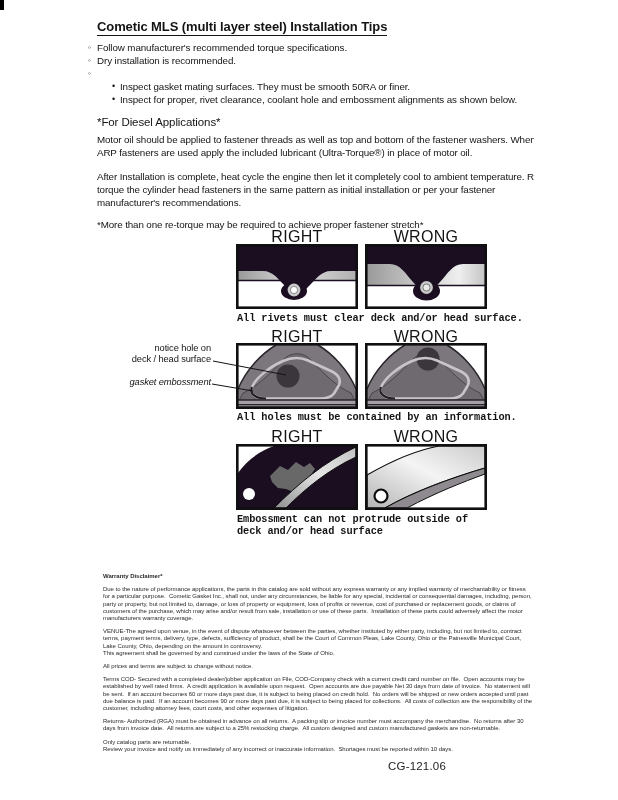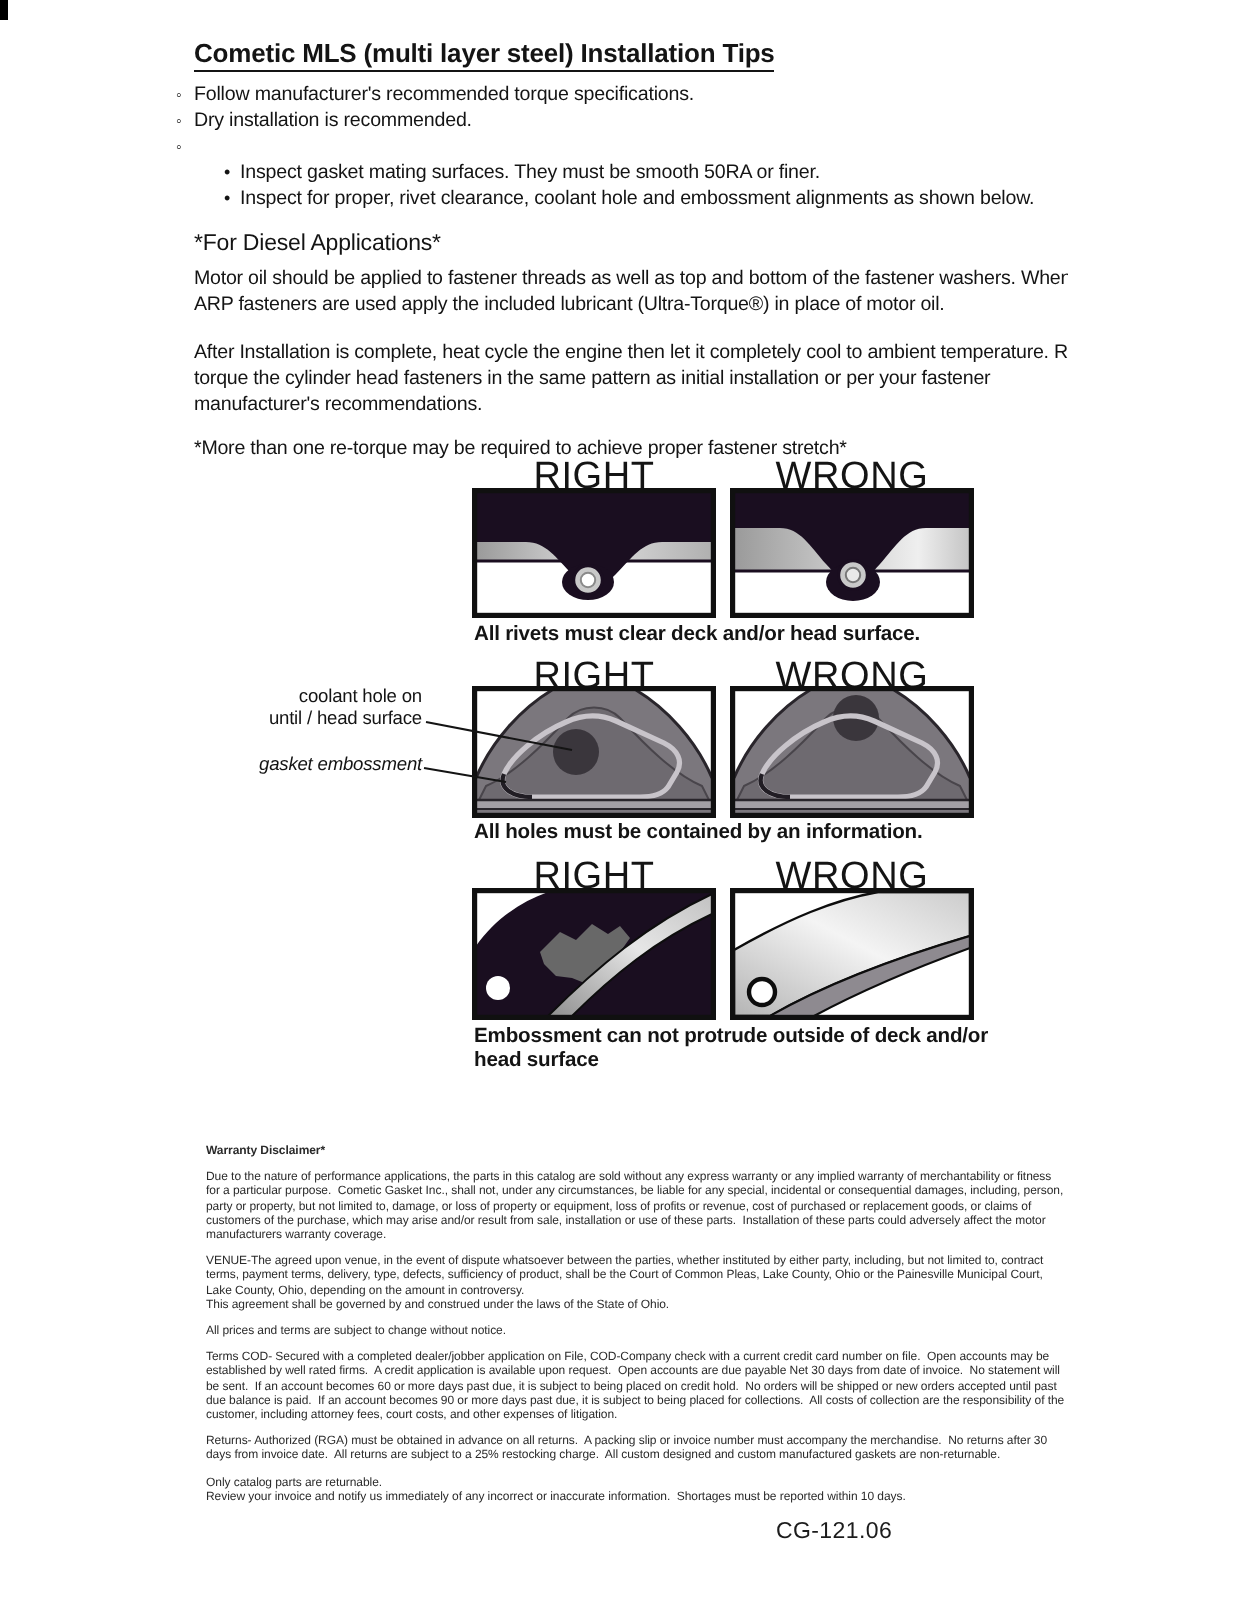--- a/index.html
+++ b/index.html
@@ -15,25 +15,25 @@
     border-bottom:1.6px solid #141414; padding-bottom:1px; letter-spacing:-0.1px;
   }
   .bullets{left:88px; top:41px; width:472px; font-size:9.8px; line-height:13px; letter-spacing:-0.1px;}
   .b-row{display:flex; align-items:flex-start;}
   .b-marker{width:9px; flex:0 0 9px; font-size:8px; line-height:13px;}
   .sb-row{display:flex; align-items:flex-start; margin-left:24px;}
   .sb-marker{width:8px; flex:0 0 8px; font-size:9px; line-height:13px;}
   .diesel-heading{left:97px; top:116px; font-size:11.5px; font-weight:normal; letter-spacing:-0.1px;}
   .para{left:97px; width:447px; font-size:9.8px; line-height:13.2px; letter-spacing:-0.12px; white-space:pre-wrap;}
   .p1{top:133px;} .p2{top:170px;} .pnote{top:218px;}
-  .dg-label{width:122px; text-align:center; font-size:19px; font-weight:500; letter-spacing:0.3px;}
+  .dg-label{width:122px; text-align:center; font-size:16px; font-weight:500; letter-spacing:0.3px;}
   .dg-img{width:122px; height:66px;}
   .dg-img svg{display:block; width:122px; height:66px;}
   .dg-img-r1 svg{height:65px;}
-  .caption{left:237px; font-size:10.3px; font-weight:bold; line-height:12px; letter-spacing:-0.1px;}
+  .caption{left:237px; font-size:10.3px; font-weight:bold; line-height:12px; letter-spacing:-0.1px;font-family:Liberation Mono, monospace;}
   .ann{width:116px; left:95px; text-align:right; font-size:9.3px; line-height:10.8px; letter-spacing:-0.1px;}
   .leader-svg{left:0; top:330px; width:618px; height:100px; pointer-events:none;}
   .disclaimer{left:103px; top:573px; width:430px; font-size:6px; line-height:7.2px; color:#2a2a2a; letter-spacing:-0.03px;}
   .disclaimer h6{margin:0; font-size:6px; font-weight:bold;}
   .disclaimer p{margin:6px 0 0 0; white-space:pre-wrap;}
   .disclaimer p.tight{margin-top:0;}
   .footer-code{left:388px; top:760px; font-size:11.5px; letter-spacing:0.2px; color:#1c1c1c;}
 </style>
 </head>
 <body>
@@ -114,22 +114,22 @@
       <rect x="1.3" y="1.3" width="119.4" height="62.4" fill="none" stroke="#101010" stroke-width="2.6"></rect>
     </svg>
   </div>
 
   <div class="abs caption" style="top:312px;">All rivets must clear deck and/or head surface.</div>
 
   <div class="abs dg-label" style="left:236px; top:328px;">RIGHT</div>
   <div class="abs dg-label" style="left:365px; top:328px;">WRONG</div>
 
   <div class="abs ann" style="top:343px;">
-    <div>coolant hole on</div>
-    <div>until / head surface</div>
+    <div>notice hole on</div>
+    <div>deck / head surface</div>
   </div>
   <div class="abs ann" style="top:377px;font-style:italic;">
     <div>gasket embossment</div>
   </div>
 
   <div class="abs dg-img" style="left:236px; top:343px;">
     <svg viewBox="0 0 122 66">
       <rect width="122" height="66" fill="#ffffff"></rect>
       <path d="M2,64 L2,46 C10,27 25,11 40,2 L82,2 C97,11 112,27 120,46 L120,64 Z" fill="#7b777d"></path>
       <path d="M40,2 C25,11 10,27 2,46" stroke="#29252b" stroke-width="1.5" fill="none"></path>

